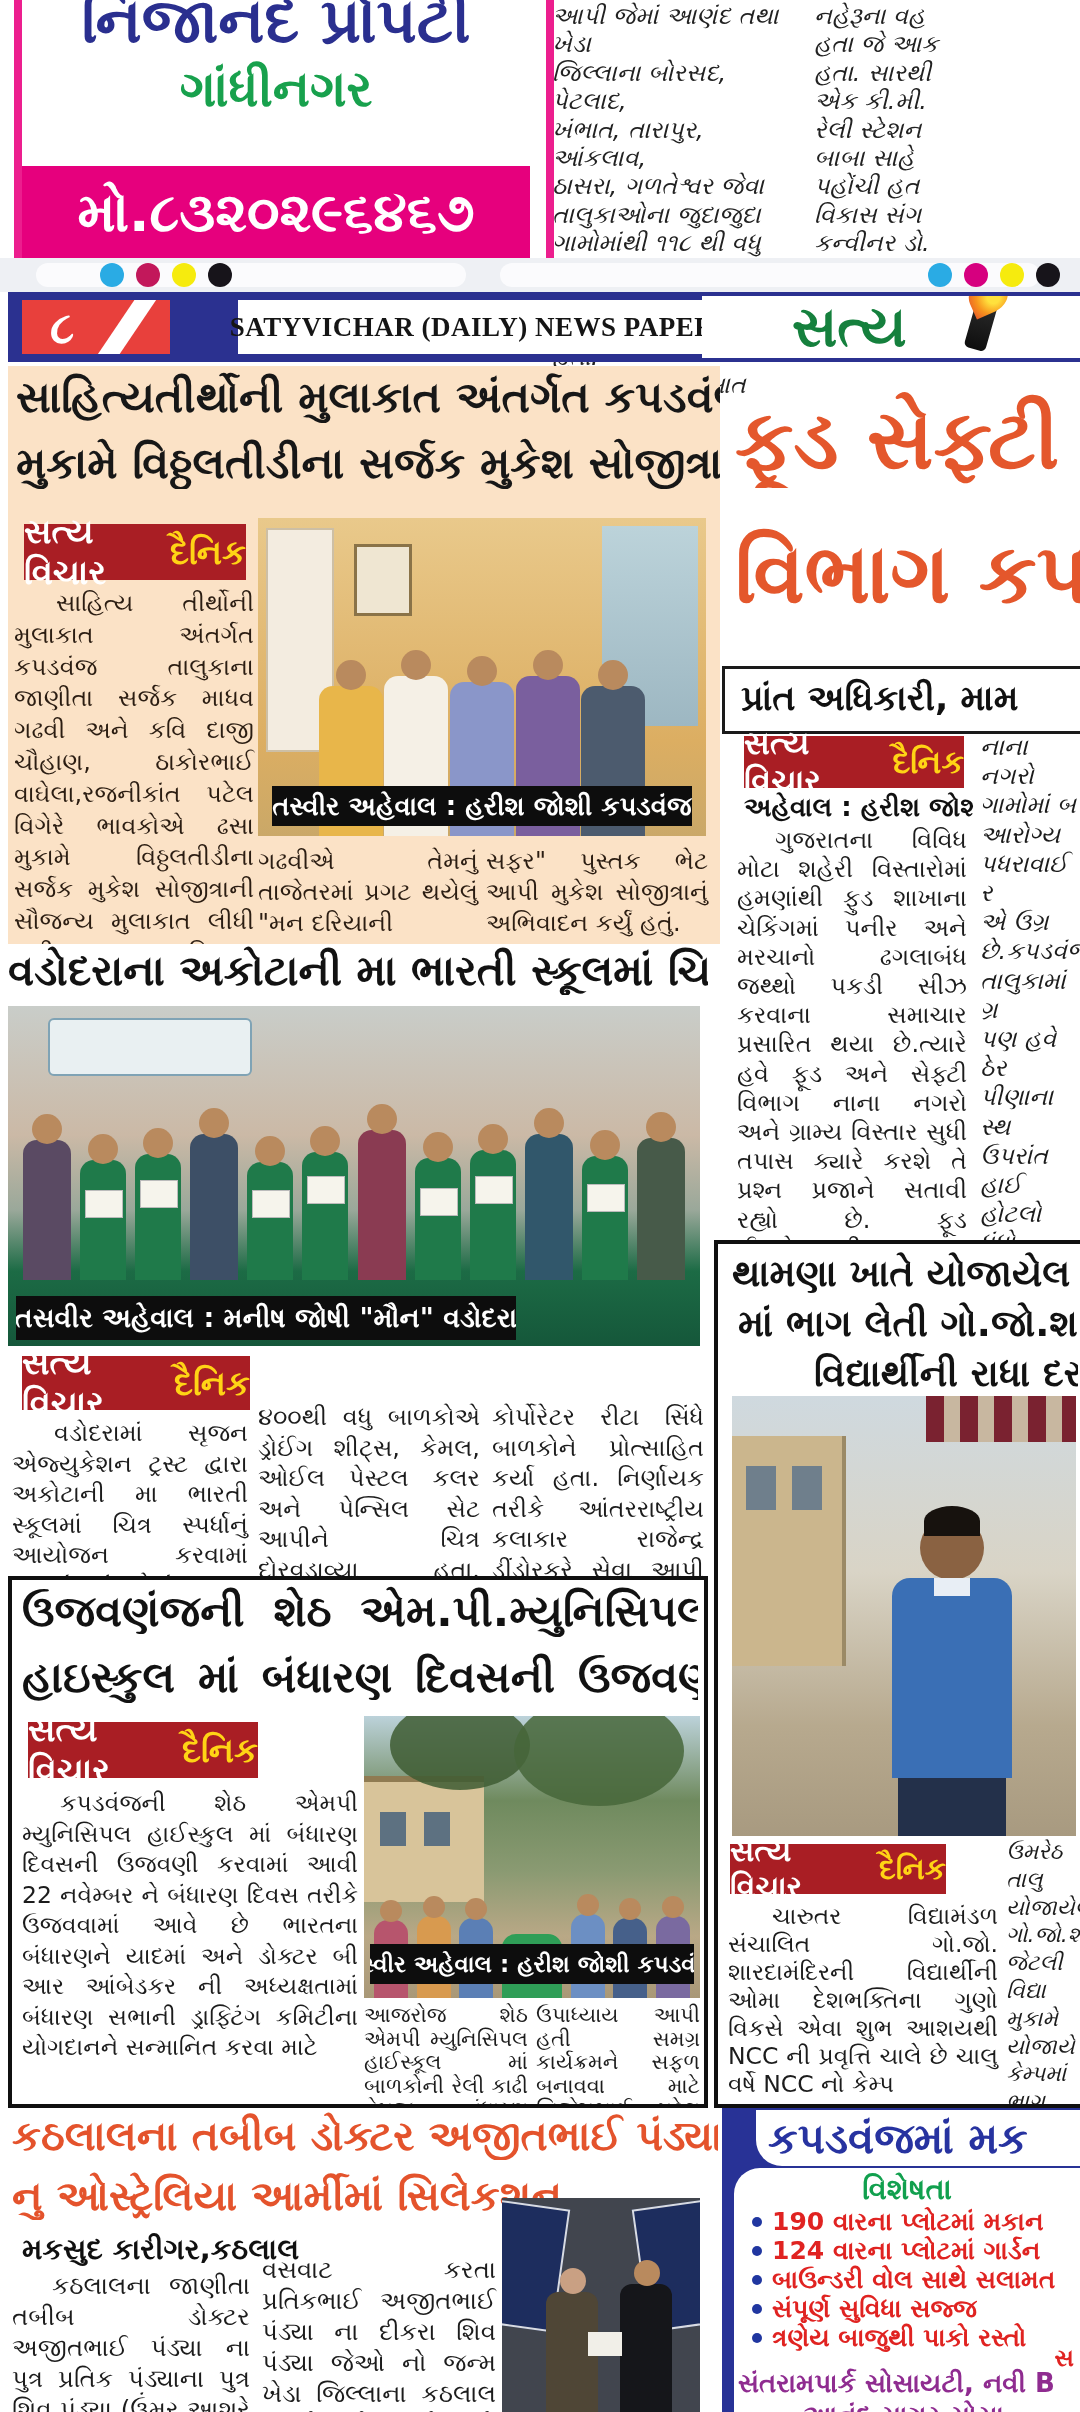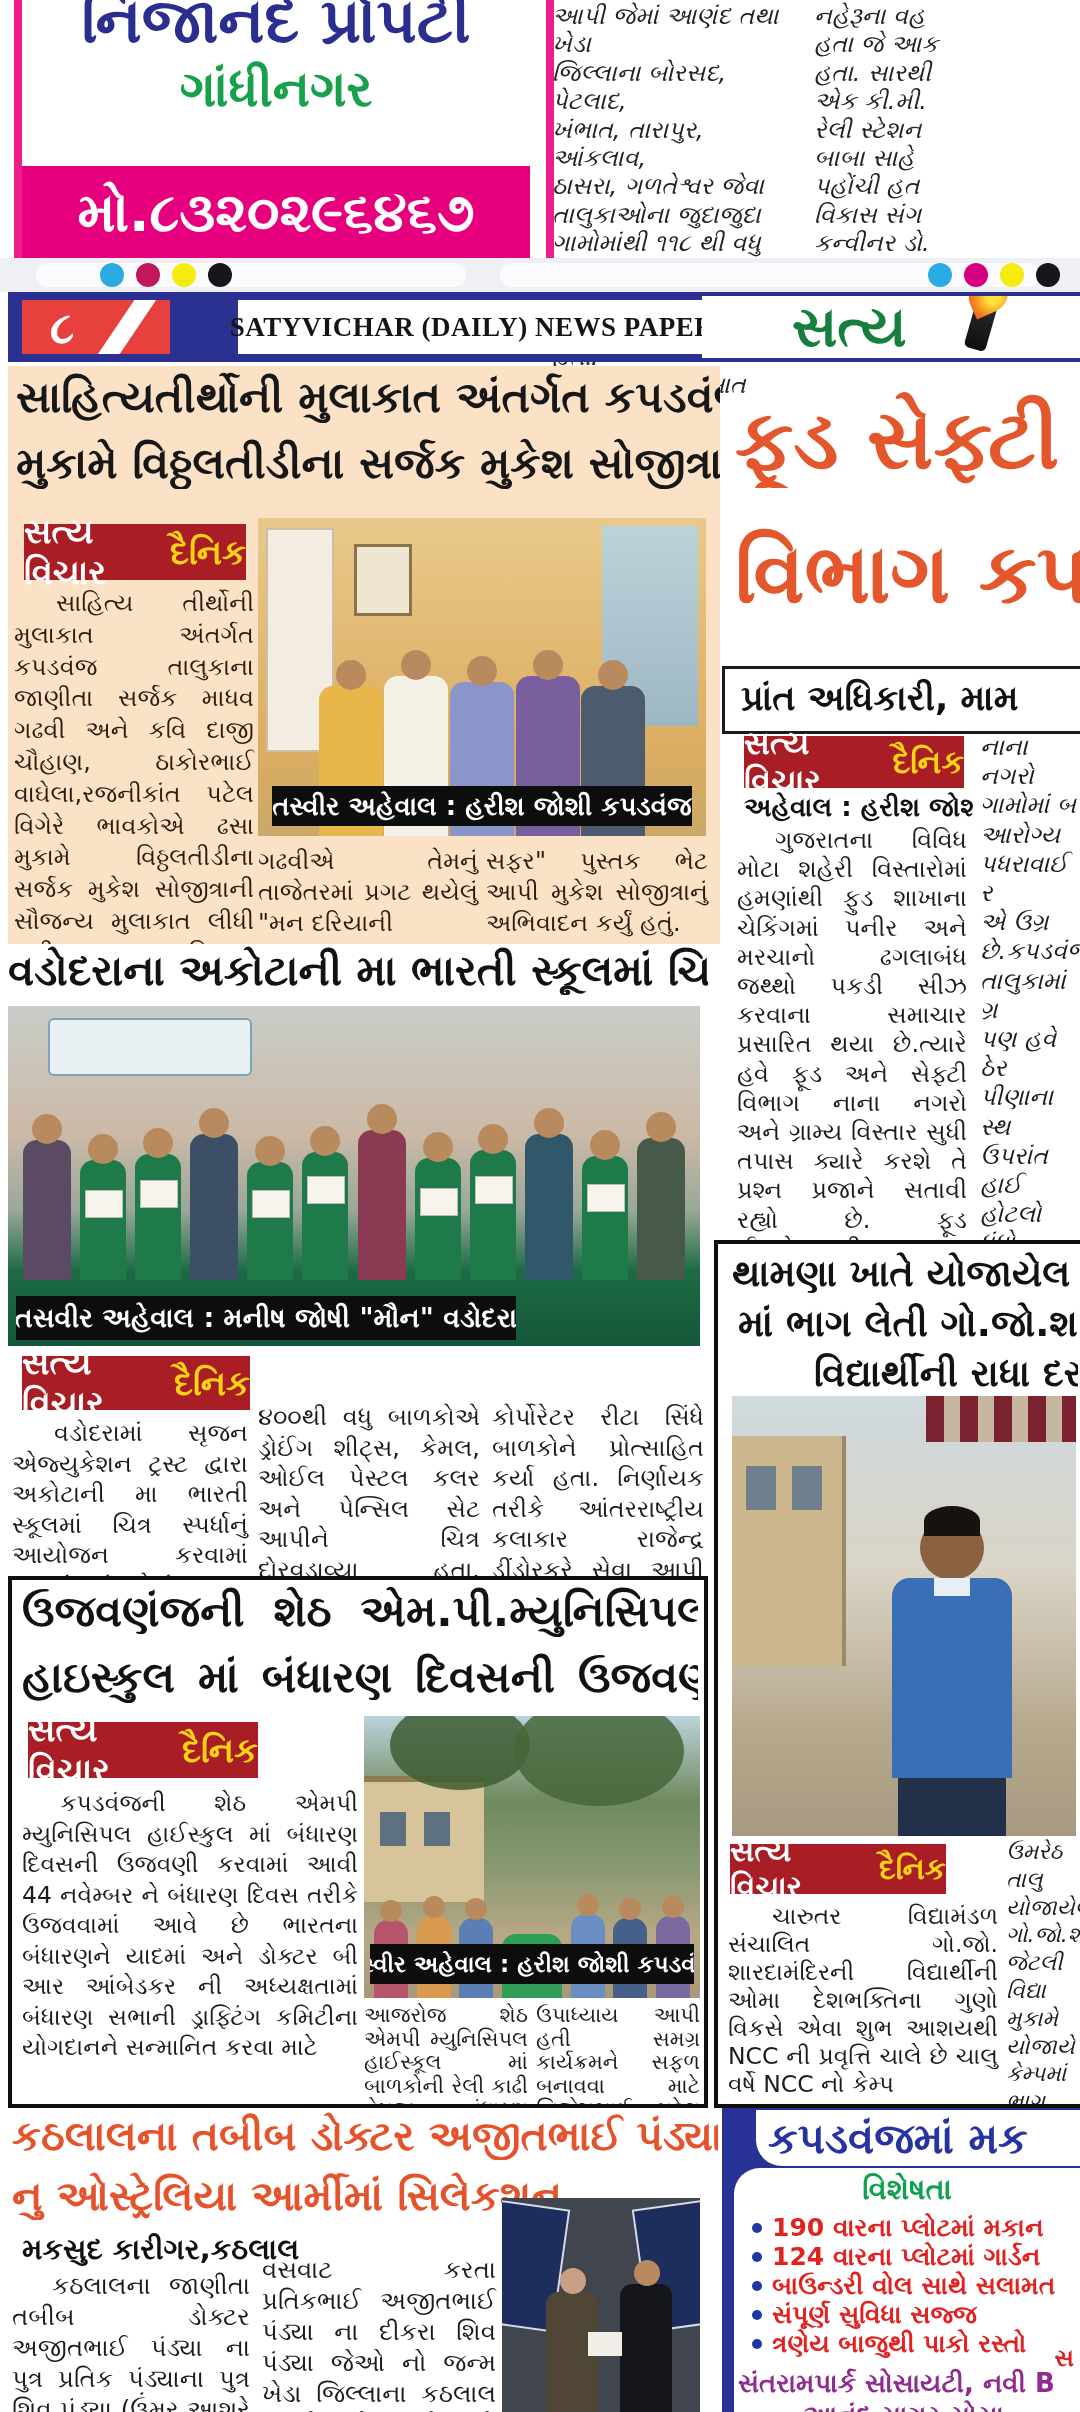--- a/index.html
+++ b/index.html
@@ -192,21 +192,21 @@
   <div class="abs just" style="left:492px;top:1402px;width:212px;height:168px;font-size:24px;line-height:30.5px;">કોર્પોરેટર રીટા સિંધે બાળકોને પ્રોત્સાહિત કર્યા હતા. નિર્ણાયક તરીકે આંતરરાષ્ટ્રીય કલાકાર રાજેન્દ્ર ડીંડોરકરે સેવા આપી હતી. એમ સ્કૂલના ધવલ પટેલે જણાવ્યું હતું.</div>
 
   <div class="abs" style="left:8px;top:1576px;width:692px;height:524px;border:4px solid #101010;background:#fff;overflow:hidden;">
     <div class="abs nowrap b" style="left:10px;top:6px;width:676px;font-size:43px;color:#121212;word-spacing:14px;">ઉજવણંજની શેઠ એમ.પી.મ્યુનિસિપલ</div>
     <div class="abs nowrap b" style="left:10px;top:72px;width:676px;font-size:43px;color:#121212;word-spacing:8px;">હાઇસ્કુલ માં બંધારણ દિવસની ઉજવણી</div>
     <div class="brandbox abs" style="left:16px;top:142px;width:230px;height:56px;font-size:34px;">
       <span>સત્ય વિચાર</span>
       <span class="daily">દૈનિક</span>
     </div>
     <div class="abs just" style="left:10px;top:208px;width:336px;height:306px;font-size:23.5px;line-height:30.5px;
-         text-indent:38px;">કપડવંજની શેઠ એમપી મ્યુનિસિપલ હાઈસ્કુલ માં બંધારણ દિવસની ઉજવણી કરવામાં આવી 44 નવેમ્બર ને બંધારણ દિવસ તરીકે ઉજવવામાં આવે છે ભારતના બંધારણને યાદમાં અને ડોક્ટર બી આર આંબેડકર ની અધ્યક્ષતામાં બંધારણ સભાની ડ્રાફ્ટિંગ કમિટીના યોગદાનને સન્માનિત કરવા માટે</div>
+         text-indent:38px;">કપડવંજની શેઠ એમપી મ્યુનિસિપલ હાઈસ્કુલ માં બંધારણ દિવસની ઉજવણી કરવામાં આવી 22 નવેમ્બર ને બંધારણ દિવસ તરીકે ઉજવવામાં આવે છે ભારતના બંધારણને યાદમાં અને ડોક્ટર બી આર આંબેડકર ની અધ્યક્ષતામાં બંધારણ સભાની ડ્રાફ્ટિંગ કમિટીના યોગદાનને સન્માનિત કરવા માટે</div>
     <div class="abs" style="left:352px;top:136px;width:336px;height:282px;overflow:hidden;
          background:linear-gradient(180deg,#bcd2da 0%,#6f8a5e 30%,#8a9a72 55%,#b9a886 78%,#a99877 100%);">
       <div class="abs" style="left:0;top:60px;width:120px;height:120px;background:#d8c49a;border-top:6px solid #8f7b52;"></div>
       <div class="abs" style="left:16px;top:96px;width:26px;height:34px;background:#5d7181;"></div>
       <div class="abs" style="left:60px;top:96px;width:26px;height:34px;background:#5d7181;"></div>
       <div class="abs" style="left:26px;top:-16px;width:140px;height:90px;border-radius:50%;background:#3e5c33;opacity:.85;"></div>
       <div class="abs" style="left:150px;top:-20px;width:170px;height:110px;border-radius:50%;background:#46663a;opacity:.85;"></div>
       <div class="figrow" style="height:120px;bottom:0;padding:0 6px;">
         <div class="fig" style="width:34px;height:78px;background:#b7556d;">
             <span class="head" style="width:22px;height:22px;top:-20px;"></span>
@@ -320,21 +320,21 @@
          text-indent:44px;">ચારુતર વિદ્યામંડળ સંચાલિત ગો.જો. શારદામંદિરની વિદ્યાર્થીની ઓમા દેશભક્તિના ગુણો વિકસે એવા શુભ આશયથી NCC ની પ્રવૃત્તિ ચાલે છે ચાલુ વર્ષે NCC નો કેમ્પ</div>
   </div>
 
   <div class="abs" style="left:722px;top:2108px;width:358px;height:304px;background:#283296;overflow:hidden;">
     <div class="abs" style="left:34px;top:2px;width:324px;height:56px;background:#fff;border-radius:0 0 0 26px;
          display:flex;align-items:center;padding-left:12px;">
       <span class="b nowrap" style="font-size:42px;color:#2733a0;">કપડવંજમાં મક</span>
     </div>
     <div class="abs" style="left:12px;top:60px;width:346px;height:246px;background:#fff;border-radius:26px 0 0 0;overflow:hidden;">
       <div class="b" style="text-align:center;font-size:29px;color:#11a04e;margin-top:4px;">વિશેષતા</div>
-      <div style="margin-top:6px;">
+      <div style="">
         <div class="bulletrow">
           <span class="bdot"></span>
           <span class="btxt">190 વારના પ્લોટમાં મકાન</span>
         </div>
         <div class="bulletrow">
           <span class="bdot"></span>
           <span class="btxt">124 વારના પ્લોટમાં ગાર્ડન</span>
         </div>
         <div class="bulletrow">
           <span class="bdot"></span>

